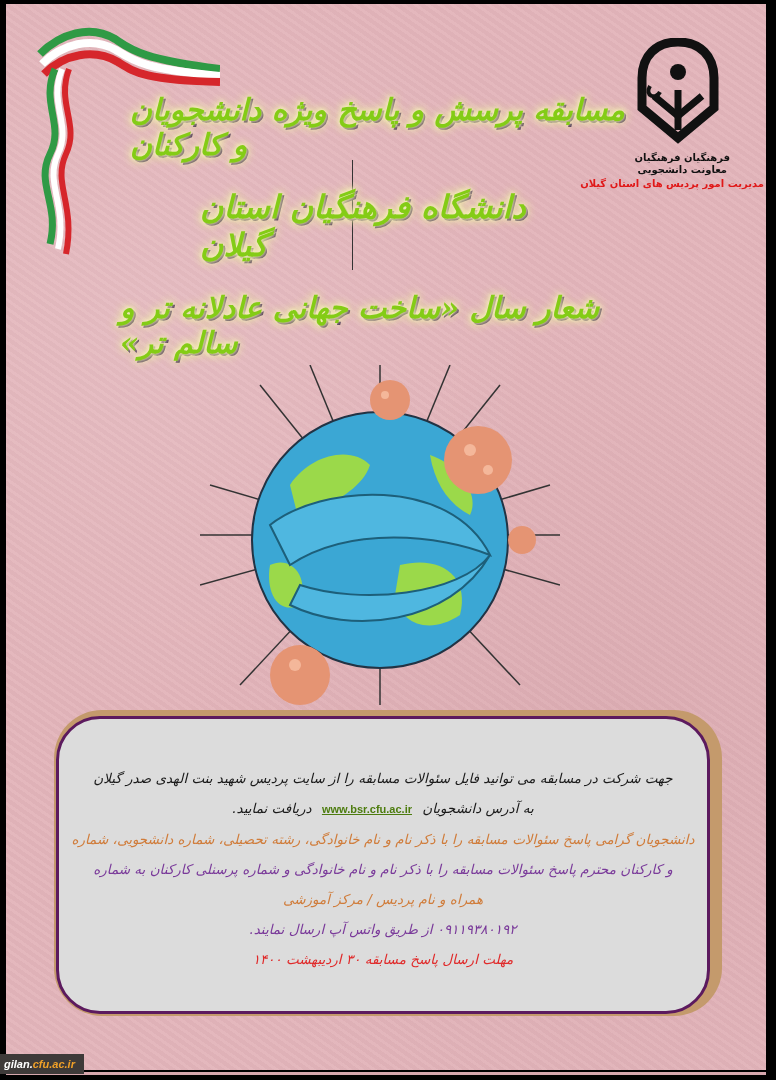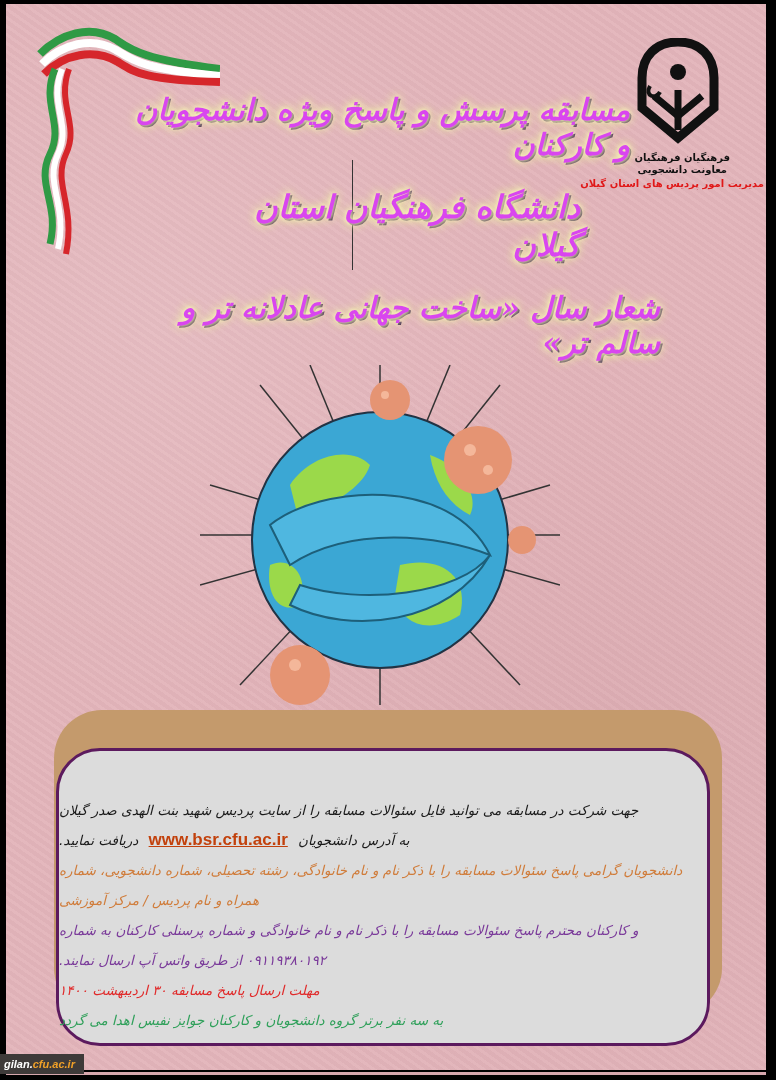--- a/index.html
+++ b/index.html
@@ -17,50 +17,50 @@
   
   .logo { position: absolute; left: 636px; top: 38px; width: 84px; height: 106px; }
   .logo-text { position: absolute; right: 46px; top: 152px; text-align: center; direction: rtl; font-size: 10px; font-weight: bold; color: #111; line-height: 12px; }
   .logo-sub { position: absolute; right: 12px; top: 178px; direction: rtl; font-size: 10px; font-weight: bold; color: #e01818; }
 
   
   .flag { position: absolute; left: 20px; top: 14px; width: 200px; height: 250px; }
 
   
   .title {
-    position: absolute; direction: rtl; text-align: right;
+    position: absolute; direction: rtl; text-align: left;
     font-family: "DejaVu Serif", serif; font-weight: bold; font-style: italic;
-    color: #d946ef;
+    color: #84cc16;
     text-shadow: 0 0 4px #fbf7c0, 0 0 8px #f2f2a8, 0 0 12px #e9eea0, 2px 2px 0 #2b1048;
   }
   .title-1 { left: 130px; top: 92px; width: 500px; font-size: 30px; }
   .title-2 { left: 200px; top: 188px; width: 380px; font-size: 32px; }
   .title-3 { left: 120px; top: 290px; width: 540px; font-size: 30px; }
   .divider-line { position: absolute; left: 352px; top: 160px; width: 1px; height: 110px; background: #333; }
 
   
   .globe { position: absolute; left: 200px; top: 365px; width: 360px; height: 340px; }
 
   
   .info-outer {
     position: absolute; left: 54px; top: 710px; width: 668px; height: 306px;
     border-radius: 48px; background: #c49a6c;
   }
   .info-box {
     position: absolute; left: 56px; top: 716px; width: 654px; height: 298px;
     border-radius: 44px; background: #dcdcdc; border: 3px solid #5c1a5e; box-sizing: border-box;
-    direction: rtl; text-align: left; padding-top: 44px; margin-top: 32px;
+    direction: rtl; text-align: center; padding-top: 44px;
   }
   .info-line { font-size: 13.5px; line-height: 30px; font-style: italic; }
   .c-black { color: #1a1a1a; }
   .c-orange { color: #d07c3a; }
   .c-purple { color: #7a3a9a; }
   .c-red { color: #e02a2a; }
   .c-green { color: #2fa05a; }
-  .url { color: #c2410c; font-style: normal; font-weight: bold; font-size: 17px; text-decoration: underline; font-family: "Liberation Sans", sans-serif; direction: ltr; unicode-bidi: embed; padding: 0 6px; }
+  .url { color: #4d7c0f; font-style: normal; font-weight: bold; font-size: 11px; text-decoration: underline; font-family: "Liberation Sans", sans-serif; direction: ltr; unicode-bidi: embed; padding: 0 6px; }
 
   
   .watermark { position: absolute; left: 0; top: 1054px; width: 84px; height: 20px; background: #3e3a39; font-family: "Liberation Sans", sans-serif; font-weight: bold; font-style: italic; font-size: 11px; line-height: 20px; padding-left: 4px; box-sizing: border-box; }
   .wm-a { color: #ffffff; }
   .wm-b { color: #f0a028; }
 </style>
 </head>
 <body>
 
 <div class="poster"></div>
@@ -133,20 +133,19 @@
 
 <div class="info-outer"></div>
 <div class="info-box">
   <div class="info-line c-black">جهت شرکت در مسابقه می توانید فایل سئوالات مسابقه را از سایت پردیس شهید بنت الهدی صدر گیلان</div>
   <div class="info-line c-black">
     <span>به آدرس دانشجویان</span>
     <span class="url">www.bsr.cfu.ac.ir</span>
     <span>دریافت نمایید.</span>
   </div>
   <div class="info-line c-orange">دانشجویان گرامی پاسخ سئوالات مسابقه را با ذکر نام و نام خانوادگی، رشته تحصیلی، شماره دانشجویی، شماره</div>
+  <div class="info-line c-purple">و کارکنان محترم پاسخ سئوالات مسابقه را با ذکر نام و نام خانوادگی و شماره پرسنلی کارکنان به شماره</div>
   <div class="info-line c-orange">همراه و نام پردیس / مرکز آموزشی</div>
-  <div class="info-line c-purple">و کارکنان محترم پاسخ سئوالات مسابقه را با ذکر نام و نام خانوادگی و شماره پرسنلی کارکنان به شماره</div>
   <div class="info-line c-purple">۰۹۱۱۹۳۸۰۱۹۲ از طریق واتس آپ ارسال نمایند.</div>
   <div class="info-line c-red">مهلت ارسال پاسخ مسابقه ۳۰ اردیبهشت ۱۴۰۰</div>
-  <div class="info-line c-green">به سه نفر برتر گروه دانشجویان و کارکنان جوایز نفیس اهدا می گردد</div>
 </div>
 
 <div class="watermark"><span class="wm-a">gilan.</span><span class="wm-b">cfu.ac.ir</span></div>
 
 </body></html>

